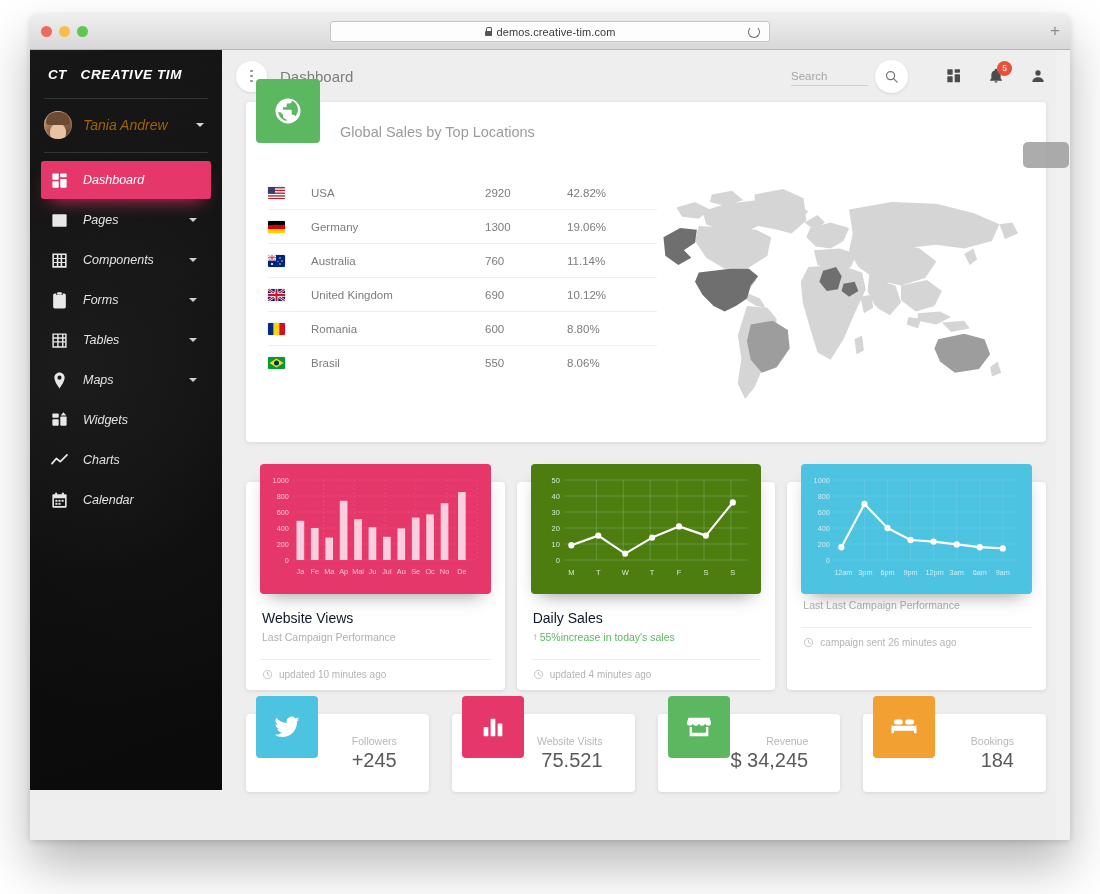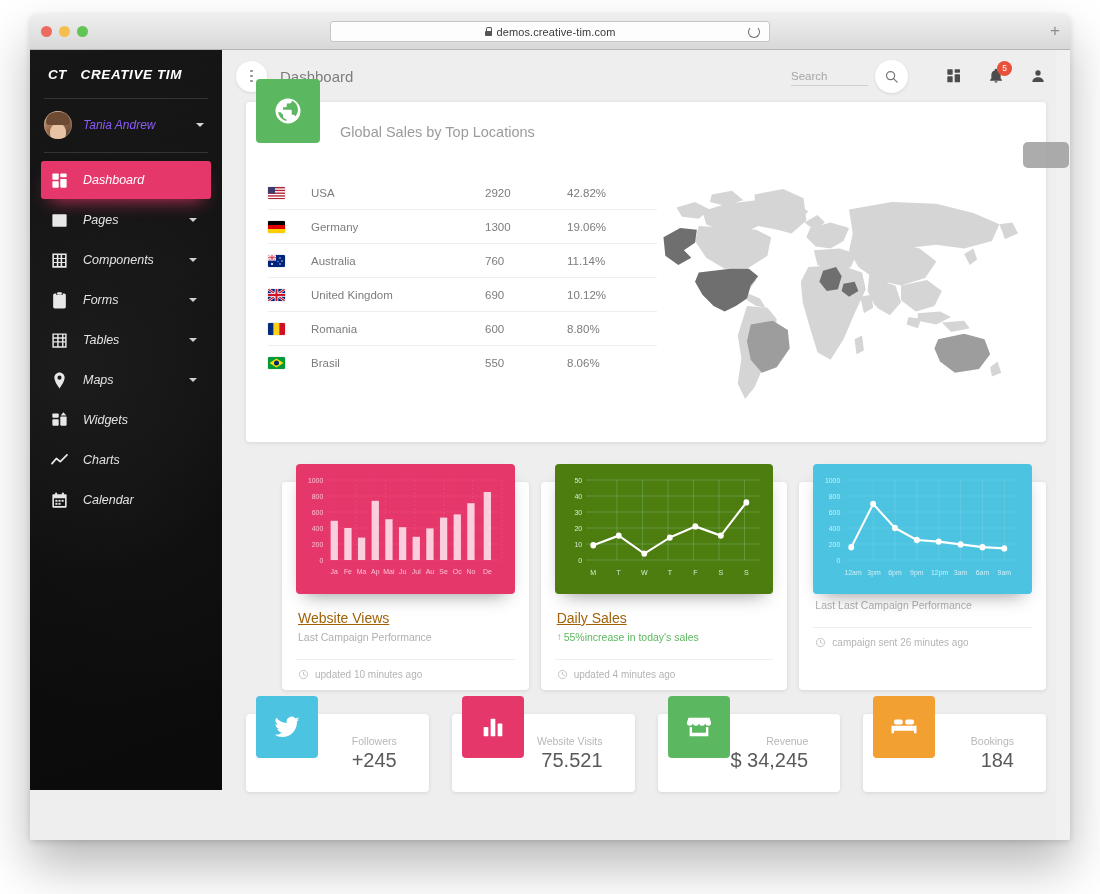--- a/index.html
+++ b/index.html
@@ -119,21 +119,21 @@
   .avatar::before {
     content: ""; position: absolute; left: 6px; top: 12px;
     width: 16px; height: 18px; border-radius: 50% 50% 40% 40%;
     background: #e7c3a4;
   }
   .avatar::after {
     content: ""; position: absolute; left: 2px; top: 1px;
     width: 24px; height: 13px; border-radius: 12px 12px 4px 4px;
     background: #6d4b32;
   }
-  .user-name { color: #8b5cf6; font-size: 12px; flex: 1; }
+  .user-name { color: #a16207; font-size: 14px; flex: 1; }
   .caret {
     width: 0; height: 0; margin-right: 4px;
     border-left: 4px solid transparent;
     border-right: 4px solid transparent;
     border-top: 4.5px solid #d6d6d6;
   }
 
   .menu { padding: 8px 0 0; }
   .menu-item {
     position: relative;
@@ -236,32 +236,32 @@
     box-shadow: 0 0 0 .5px rgba(0,0,0,.12);
     display: block;
   }
   .country { flex: 1; }
   .sales-num { width: 82px; }
   .sales-pct { width: 90px; }
   .map-area { flex: 1; position: relative; }
   .map-svg { width: 100%; height: 232px; display: block; }
 
   
-  .chart-row { display: flex; gap: 12px; margin-bottom: 24px; margin-left: 36px; }
+  .chart-row { display: flex; gap: 12px; margin-bottom: 24px; }
   .chart-card { flex: 1; background: #fff; border-radius: 4px; box-shadow: 0 1px 4px rgba(0,0,0,.10); padding-bottom: 0; }
   .chart-panel {
     height: 130px; margin: -18px 14px 0; border-radius: 4px;
     position: relative; overflow: hidden;
     box-shadow: 0 9px 18px -9px rgba(0,0,0,.45);
   }
   .panel-pink { background: #e6376b; }
   .panel-green { background: #4d7c0f; }
   .panel-blue { background: #4cc3e0; }
   .chart-svg { width: 100%; height: 130px; display: block; }
-  .chart-title { font-size: 14px; color: #a16207; padding: 16px 16px 0; text-decoration: underline; }
+  .chart-title { font-size: 14px; color: #0f172a; padding: 16px 16px 0; }
   .chart-sub { font-size: 10.5px; color: #b0b0b0; padding: 5px 16px 0; display: flex; align-items: center; gap: 2px; }
   .chart-sub.up { color: #5cb860; }
   .arrow-up { font-size: 10px; line-height: 1; }
   .chart-foot {
     margin: 16px 14px 0; border-top: 1px solid #eeeeee;
     padding: 9px 2px 10px; font-size: 10px; color: #b4b4b4;
     display: flex; align-items: center; gap: 6px;
   }
 
   

